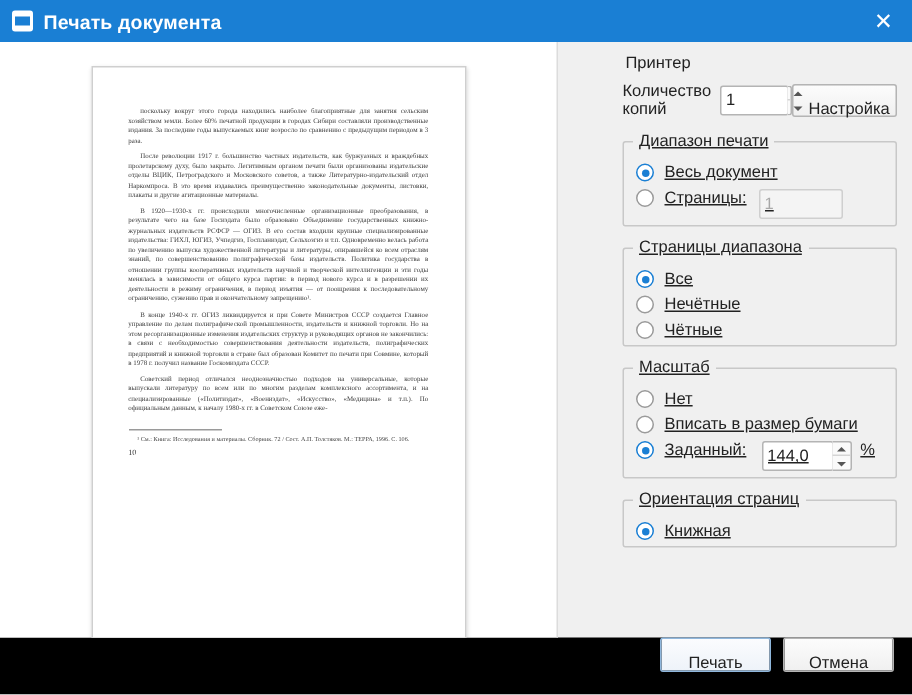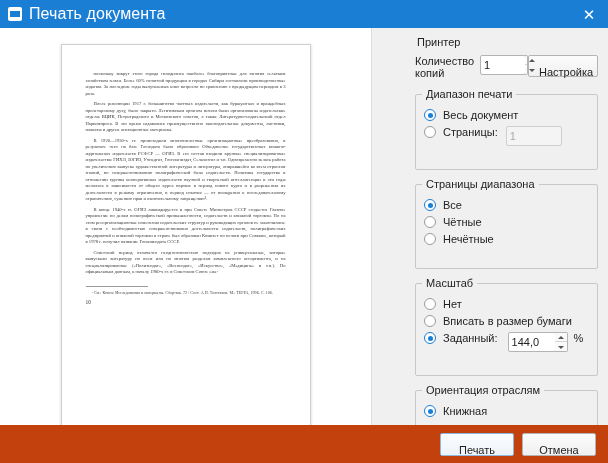--- a/index.html
+++ b/index.html
@@ -35,22 +35,22 @@
     position: relative;
     flex: 0 0 auto;
   }
   .titlebar .app-icon:after {
     content: "";
     position: absolute;
     left: 2px; right: 2px; top: 4px; height: 6px;
     background: #1a7fd4;
   }
   .titlebar .title {
-    font-size: 16px;
-    font-weight: normal;
+    font-size: 13px;
+    font-weight: bold;
     letter-spacing: .1px;
     flex: 1 1 auto;
     white-space: nowrap;
     overflow: hidden;
   }
   .titlebar .close {
     width: 26px; height: 26px;
     display: flex; align-items: center; justify-content: center;
     font-size: 15px;
     line-height: 1;
@@ -122,32 +122,34 @@
   }
   .group-title {
     font-size: 11px;
     color: #222;
     margin: 0 0 4px 2px;
   }
   .fieldset {
     border: 1px solid #c8c8c8;
     border-radius: 2px;
     margin: 0 0 8px 0;
-    padding: 6px 8px 20px 8px;
+    padding: 6px 8px 1px 8px;
     background: #f0f0f0;
     position: relative;
+    text-decoration: underline;
   }
   .fieldset > legend {
     font-size: 11px;
     padding: 0 4px;
     color: #222;
     margin-left: -2px;
   }
   .row {
     display: flex;
+    align-items: center;
     margin: 3px 0;
   }
   .row + .row { margin-top: 5px; }
   select.combo {
     width: 100%;
     height: 21px;
     font-family: "Liberation Sans", sans-serif;
     font-size: 11px;
     padding: 1px 4px;
     border: 1px solid #b4b4b4;
@@ -241,24 +243,23 @@
   .disabled-input {
     background: #f4f4f4;
     color: #a8a8a8;
     border-color: #cfcfcf;
   }
   .inline-after { margin-left: 6px; }
   
   .footer {
     flex: 0 0 38px;
     display: flex;
-    align-items: center;
     justify-content: flex-end;
     padding: 0 12px;
-    background: #c2410c;
+    background: #000000;
     gap: 8px;
   }
   .footer .btn { min-width: 74px; height: 23px; }
   .btn.primary {
     background: linear-gradient(#fbfcfe,#eef3f9);
     border-color: #8fb7dd;
   }
 </style>
 </head>
 <body>
@@ -313,25 +314,25 @@
       </fieldset>
 
       <fieldset class="fieldset">
         <legend>Страницы диапазона</legend>
         <div class="row radio checked">
           <span class="dot"></span>
           <span class="lbl">Все</span>
         </div>
         <div class="row radio">
           <span class="dot"></span>
+          <span class="lbl">Нечётные</span>
+        </div>
+        <div class="row radio">
+          <span class="dot"></span>
           <span class="lbl">Чётные</span>
-        </div>
-        <div class="row radio">
-          <span class="dot"></span>
-          <span class="lbl">Нечётные</span>
         </div>
       </fieldset>
 
       <fieldset class="fieldset">
         <legend>Масштаб</legend>
         <div class="row radio">
           <span class="dot"></span>
           <span class="lbl">Нет</span>
         </div>
         <div class="row radio">
@@ -344,21 +345,21 @@
           <input class="num-input" style="margin-left: 10px; width: 48px;" value="144,0">
           <div class="spin">
               <div></div>
               <div></div>
             </div>
           <span class="lbl inline-after">%</span>
         </div>
       </fieldset>
 
       <fieldset class="fieldset">
-        <legend>Ориентация отраслям</legend>
+        <legend>Ориентация страниц</legend>
         <div class="row radio checked">
           <span class="dot"></span>
           <span class="lbl">Книжная</span>
         </div>
 
       </fieldset>
 
     </div>
   </div>
 

